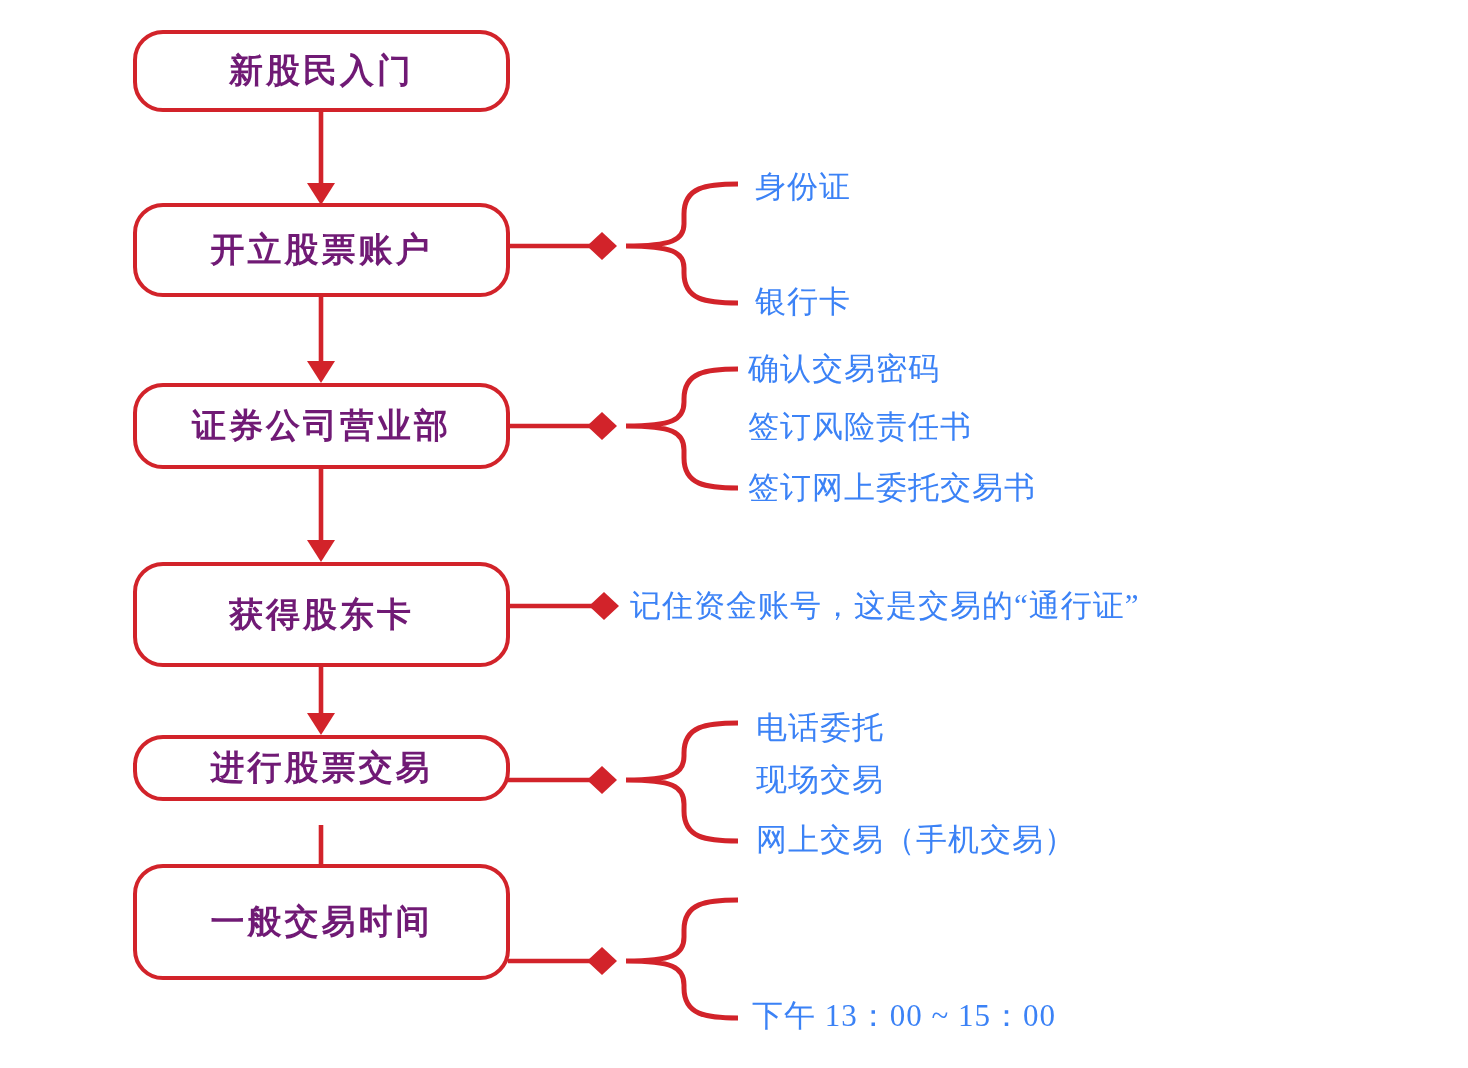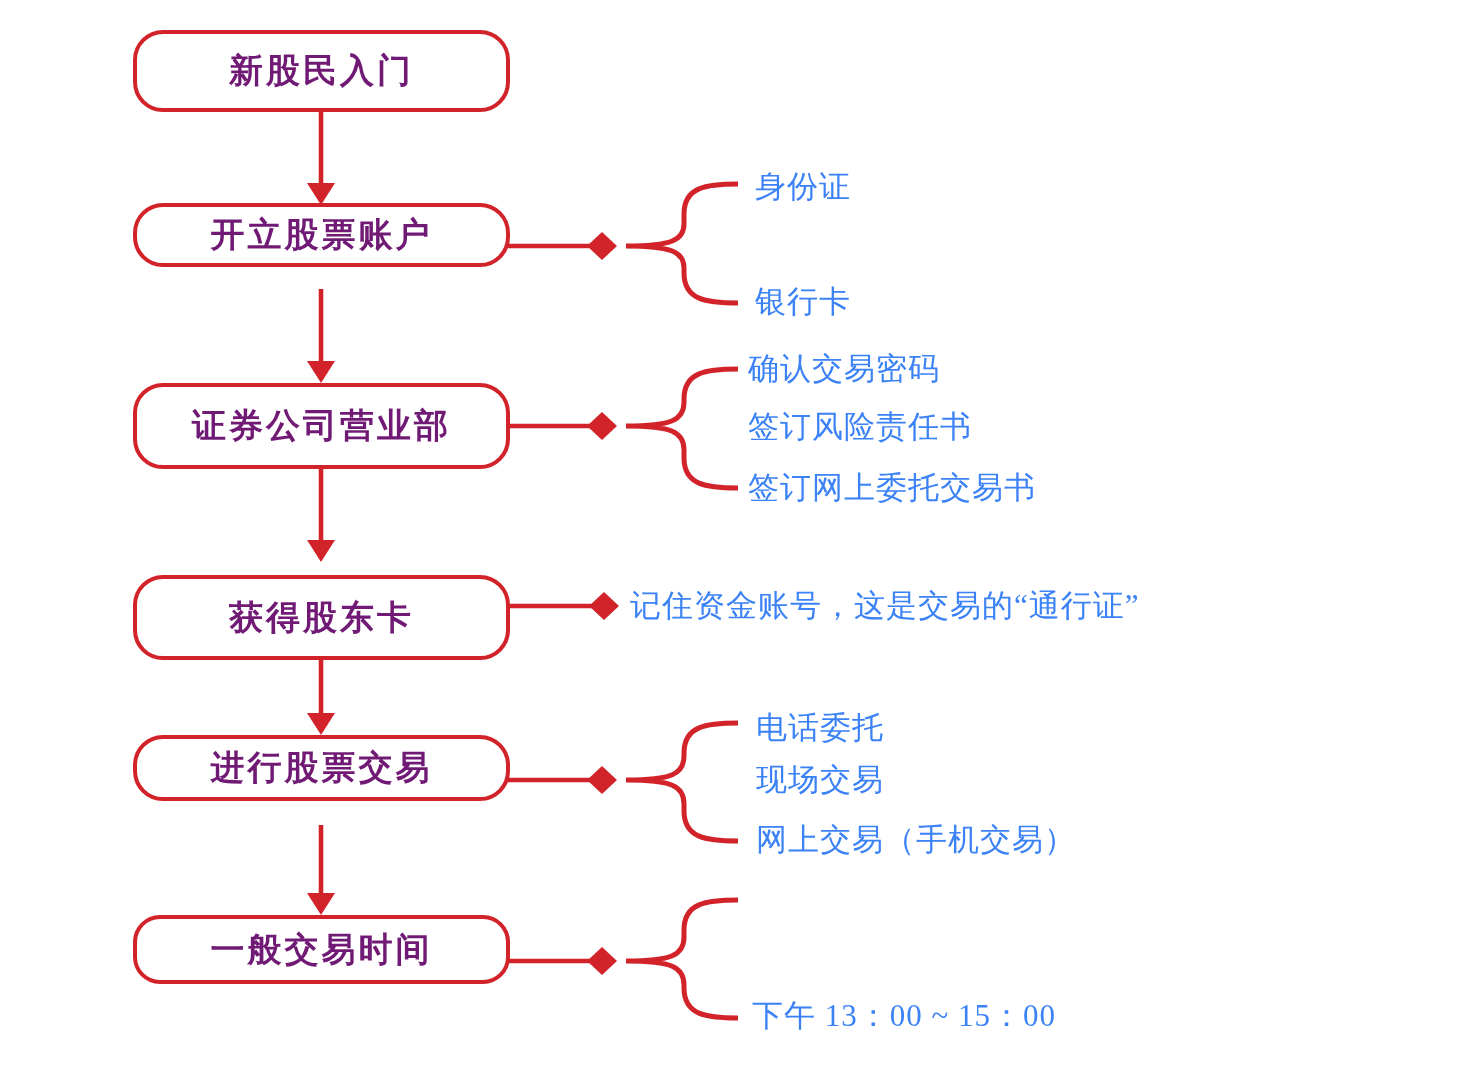--- a/index.html
+++ b/index.html
@@ -45,25 +45,25 @@
   .branch-label {
     position: absolute;
     transform: translateY(-50%);
     font-family: "Liberation Serif", "DejaVu Serif", serif;
     font-size: 31px;
     color: #3b82f6;
     white-space: nowrap;
     letter-spacing: 1px;
   }
   .box-0 { top: 30px;  height: 82px; }
-  .box-1 { top: 203px; height: 64px; }
+  .box-1 { top: 203px; height: 94px; }
   .box-2 { top: 383px; height: 86px; }
-  .box-3 { top: 575px; height: 85px; }
+  .box-3 { top: 562px; height: 105px; }
   .box-4 { top: 735px; height: 66px; }
-  .box-5 { top: 915px; height: 69px; border-radius: 27px; }
+  .box-5 { top: 864px; height: 116px; }
 </style>
 </head>
 <body>
 
 <div class="canvas">
 
   <svg class="connector-layer" viewBox="0 0 1468 1068" xmlns="http://www.w3.org/2000/svg">
     <g stroke="#d2232a" stroke-width="4.6" fill="none">
 
       <g>

